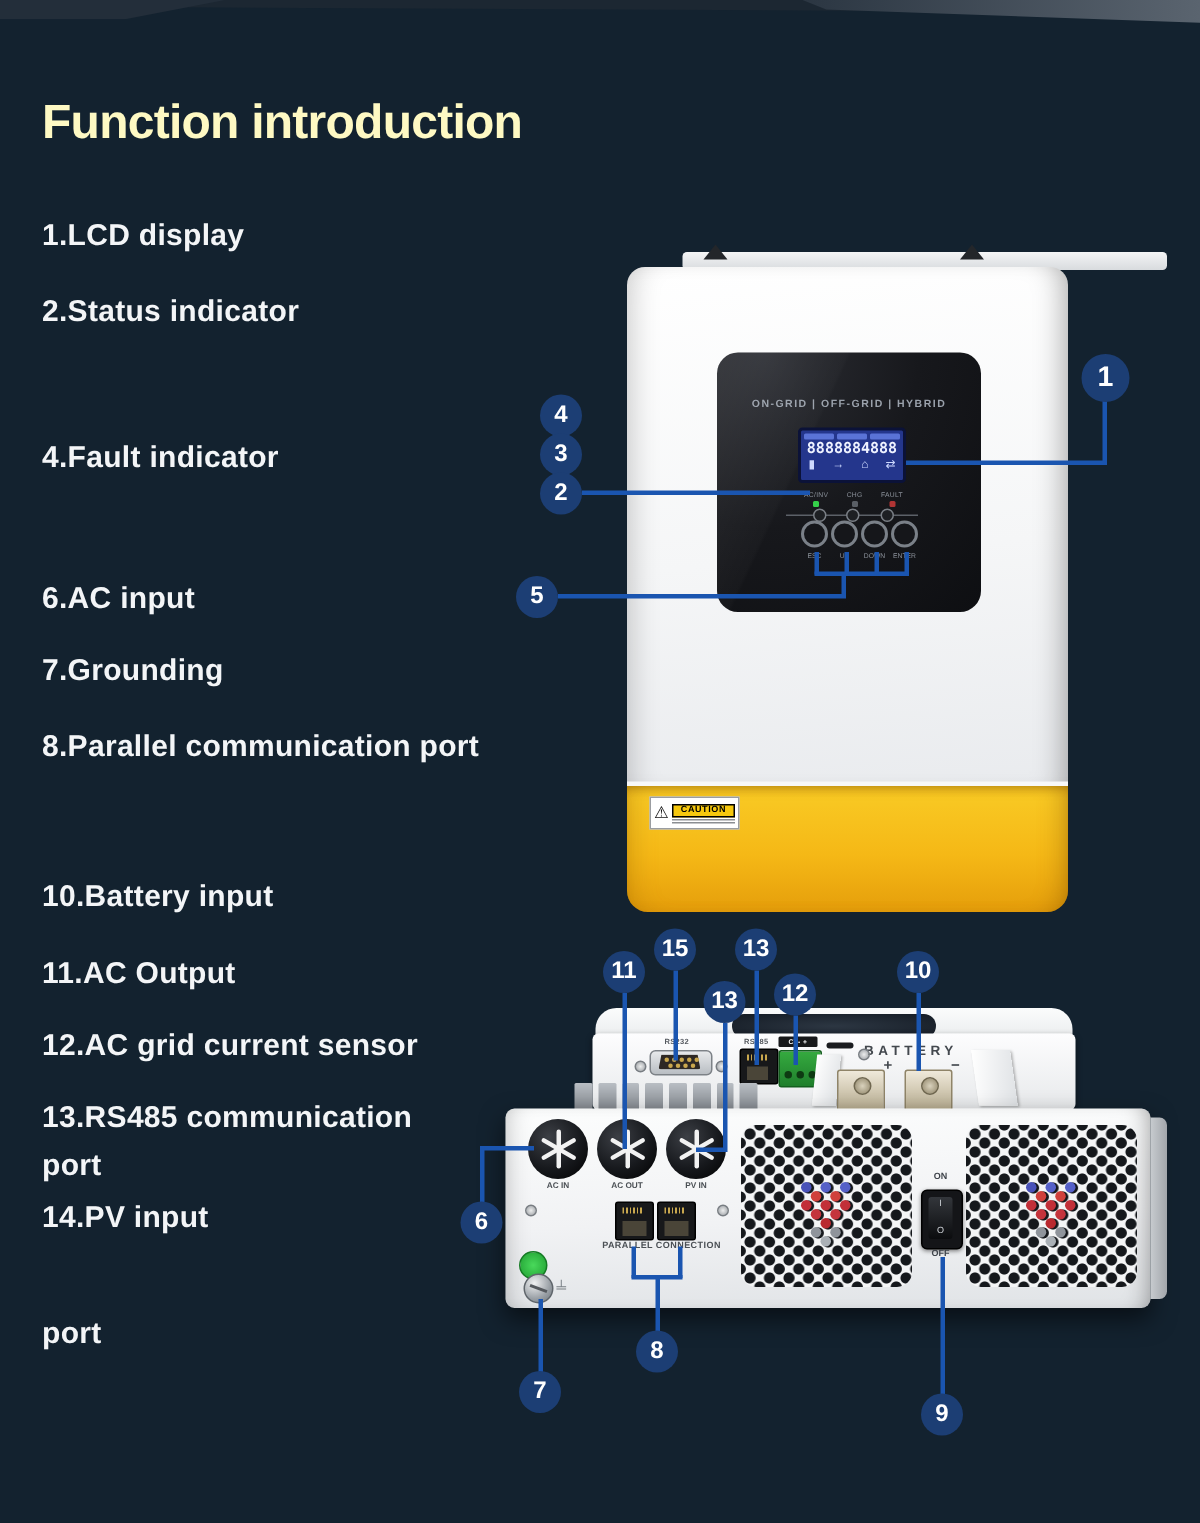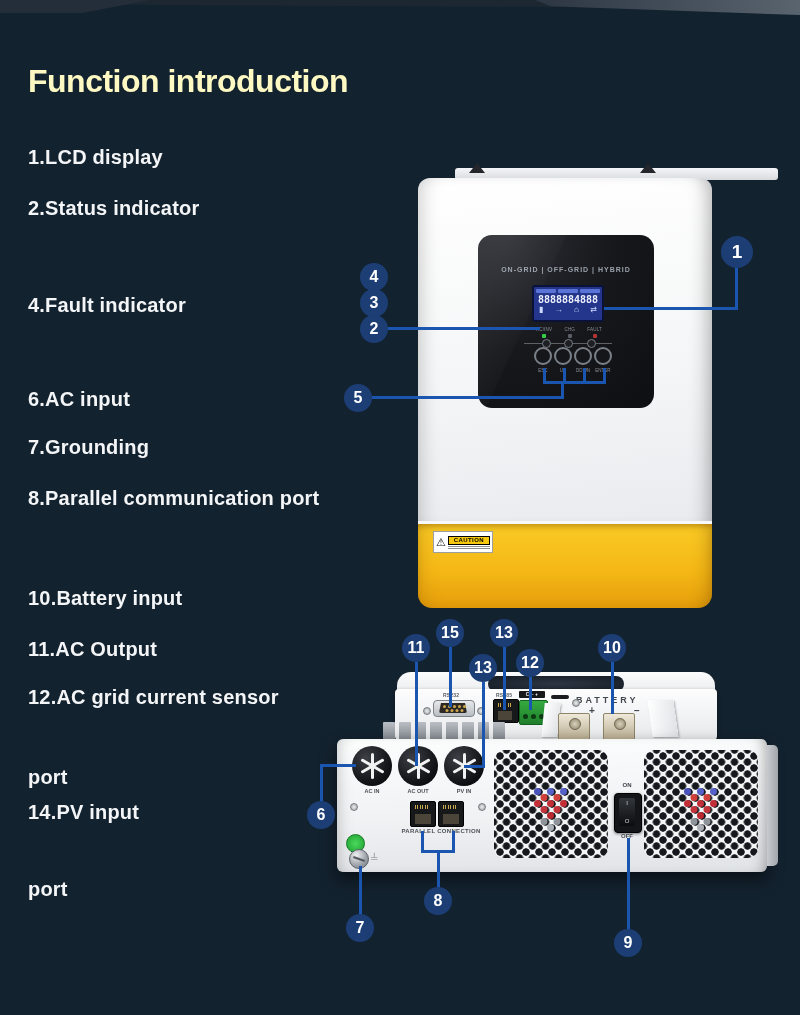--- a/index.html
+++ b/index.html
@@ -144,20 +144,21 @@
 
   <div class="feat" style="top:146px">1.LCD display</div>
   <div class="feat" style="top:197px">2.Status indicator</div>
   <div class="feat" style="top:294px">4.Fault indicator</div>
   <div class="feat" style="top:388px">6.AC input</div>
   <div class="feat" style="top:436px">7.Grounding</div>
   <div class="feat" style="top:487px">8.Parallel communication port</div>
   <div class="feat" style="top:587px">10.Battery input</div>
   <div class="feat" style="top:638px">11.AC Output</div>
   <div class="feat" style="top:686px">12.AC grid current sensor</div>
+  <div class="feat" style="top:734px">13.RS485 communication</div>
   <div class="feat" style="top:766px">port</div>
   <div class="feat" style="top:801px">14.PV input</div>
   <div class="feat" style="top:878px">port</div>
 
   <div class="mount-plate"></div>
   <div class="hook" style="left:469px"></div>
   <div class="hook" style="left:640px"></div>
   <div class="front-body"></div>
   <div class="front-gap"></div>
   <div class="front-yellow"></div>

